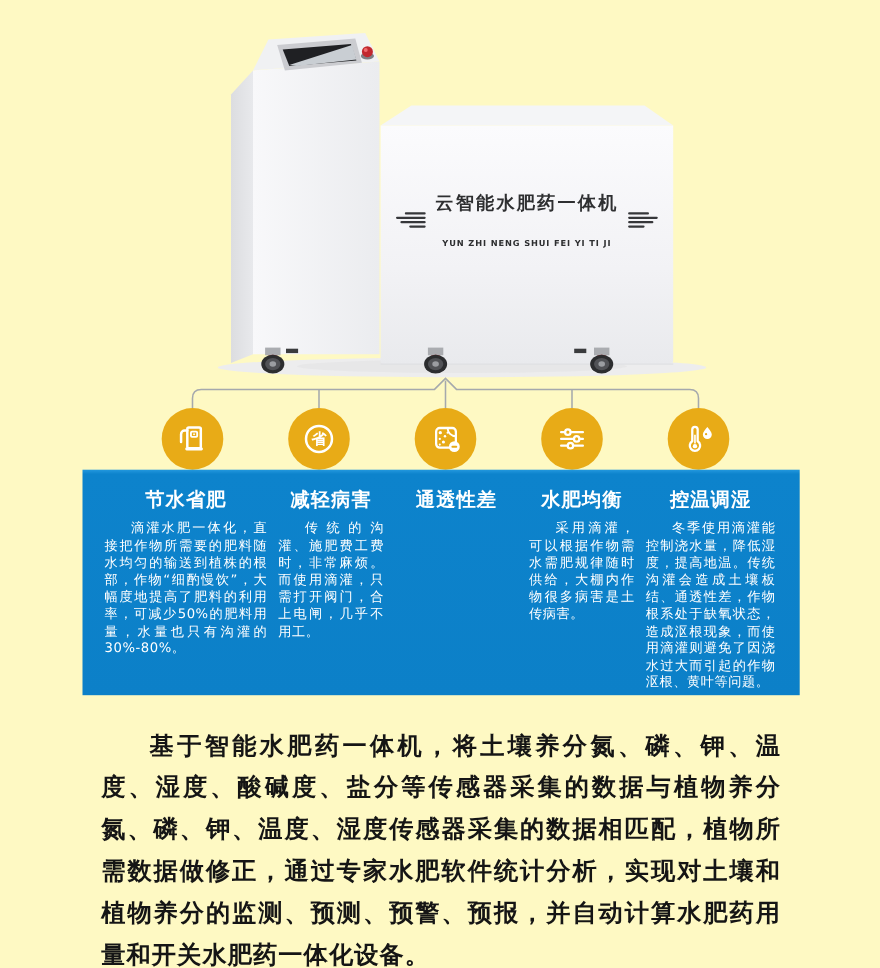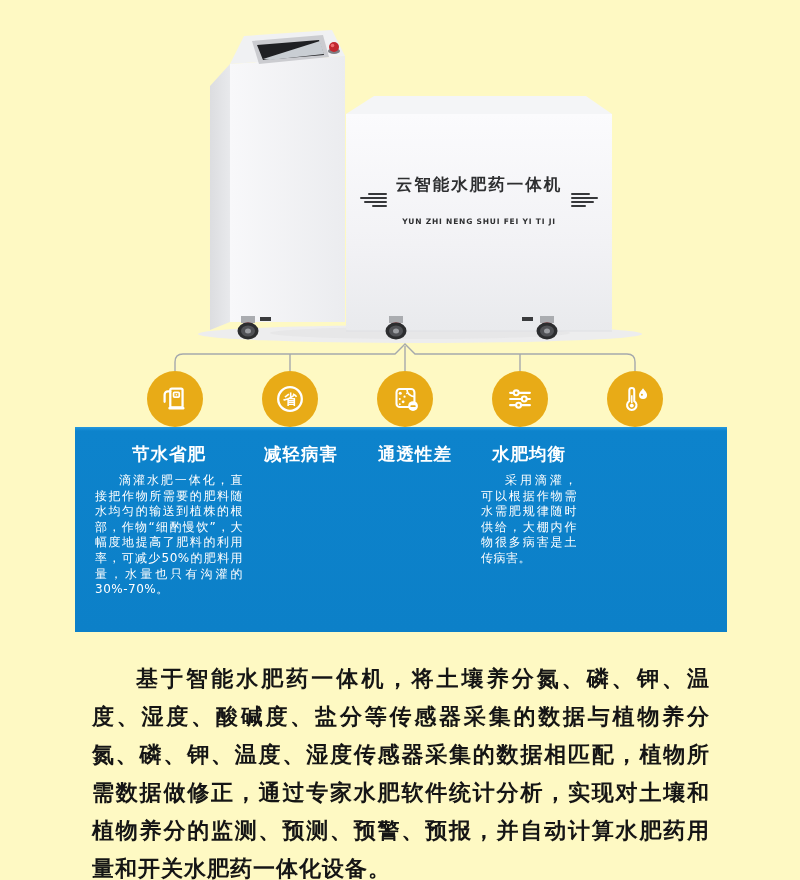--- a/index.html
+++ b/index.html
@@ -187,29 +187,34 @@
         <circle cx="14.6" cy="25" r="2.1" fill="#fff"></circle>
         <path d="M26.5,6.5 c2.2,2.8 4.3,5 4.3,7.3 a4.3,4.3 0 0 1 -8.6,0 c0,-2.3 2.1,-4.5 4.3,-7.3 Z" fill="#fff"></path>
         <circle cx="25.3" cy="13.5" r="1.1" fill="#E8AB17"></circle>
       </svg>
     </div>
   </div>
 
   <div class="banner">
     <div class="col col-1">
       <h3>节水省肥</h3>
-      <p>滴灌水肥一体化，直接把作物所需要的肥料随水均匀的输送到植株的根部，作物“细酌慢饮”，大幅度地提高了肥料的利用率，可减少50%的肥料用量，水量也只有沟灌的30%-70%。</p>
+      <p>滴灌水肥一体化，直接把作物所需要的肥料随水均匀的输送到植株的根部，作物“细酌慢饮”，大幅度地提高了肥料的利用率，可减少50%的肥料用量，水量也只有沟灌的30%-80%。</p>
     </div>
     <div class="col col-2">
       <h3>减轻病害</h3>
+      <p>传统的沟灌、施肥费工费时，非常麻烦。而使用滴灌，只需打开阀门，合上电闸，几乎不用工。</p>
     </div>
     <div class="col col-3">
       <h3>通透性差</h3>
     </div>
     <div class="col col-4">
       <h3>水肥均衡</h3>
       <p>采用滴灌，可以根据作物需水需肥规律随时供给，大棚内作物很多病害是土传病害。</p>
     </div>
+    <div class="col col-5">
+      <h3>控温调湿</h3>
+      <p>冬季使用滴灌能控制浇水量，降低湿度，提高地温。传统沟灌会造成土壤板结、通透性差，作物根系处于缺氧状态，造成沤根现象，而使用滴灌则避免了因浇水过大而引起的作物沤根、黄叶等问题。</p>
+    </div>
   </div>
 
   <p class="description">基于智能水肥药一体机，将土壤养分氮、磷、钾、温度、湿度、酸碱度、盐分等传感器采集的数据与植物养分氮、磷、钾、温度、湿度传感器采集的数据相匹配，植物所需数据做修正，通过专家水肥软件统计分析，实现对土壤和植物养分的监测、预测、预警、预报，并自动计算水肥药用量和开关水肥药一体化设备。</p>
 
 </div>
 
 </body></html>

